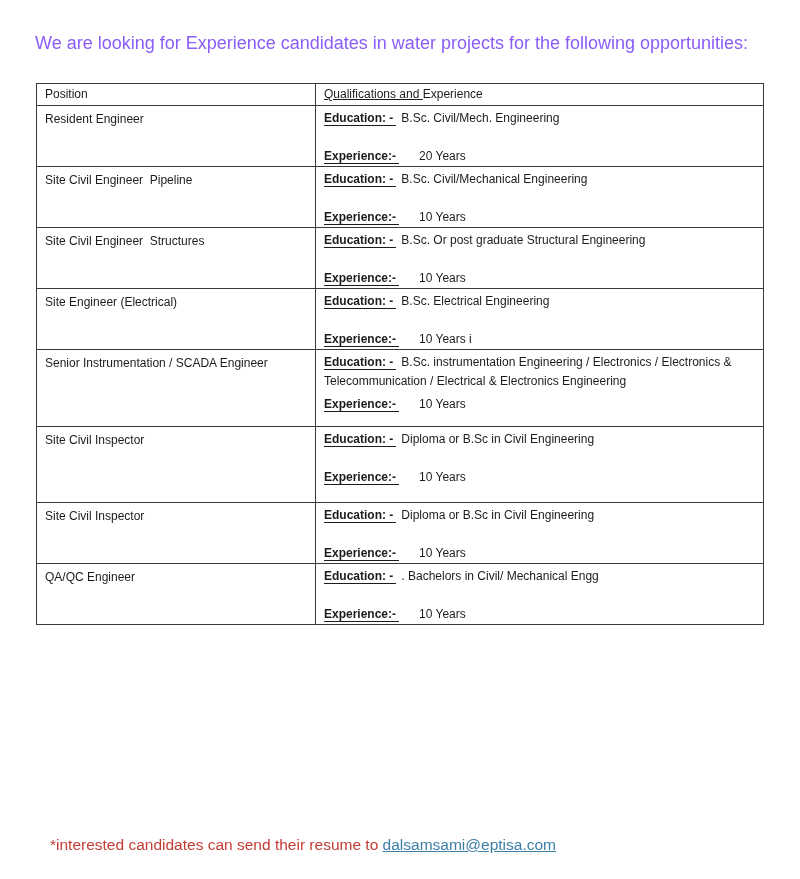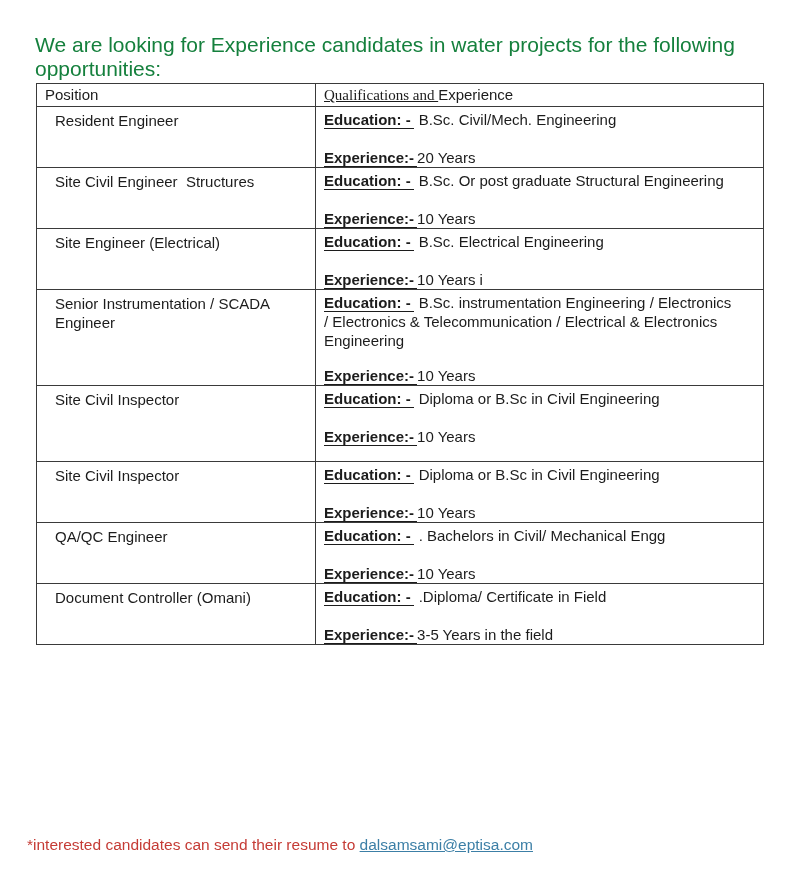--- a/index.html
+++ b/index.html
@@ -3,49 +3,49 @@
 <meta charset="utf-8">
 <style>
   * { margin:0; padding:0; box-sizing:border-box; }
   html, body { background:#ffffff; }
   body {
     width:800px; height:879px; position:relative; overflow:hidden;
     font-family:"Liberation Sans", sans-serif; color:#1c1c1c;
   }
   .heading {
     position:absolute; left:35px; top:33px; width:740px;
-    font-size:21px; color:#15803d; font-weight:400;
+    font-size:18px; color:#8b5cf6; font-weight:400;
   }
   table.doc-table {
     position:absolute; left:36px; top:83px; width:727px;
     border-collapse:collapse; table-layout:fixed;
     border:1.5px solid #333333;
   }
   .doc-table td {
     border:1px solid #3a3a3a; vertical-align:top;
-    font-size:15px; line-height:19px;
+    font-size:12px; line-height:19px;
   }
   .doc-table thead td { height:21px; padding:1px 8px; }
-  .pos-cell { padding:4px 18px; font-size:15px; }
+  .pos-cell { padding:4px 8px; font-size:15px; }
   .pos-text { white-space:pre-wrap; }
   .qual-cell { padding:3px 24px 0 8px; }
-  .u-part { text-decoration:underline;font-family:Liberation Serif, serif; }
+  .u-part { text-decoration:underline; }
   .lbl {
     font-weight:bold;
     border-bottom:1.4px solid #1c1c1c;
     padding-right:3px;
   }
   .edu-line { margin-bottom:19px; }
-  .row-scada .edu-line { margin-bottom:16px; }
+  .row-scada .edu-line { margin-bottom:4px; }
   .edu-text { margin-left:5px; }
-  .exp-val { margin-left:0; }
+  .exp-val { margin-left:20px; }
   tr.h57 { height:57px; } tr.h58 { height:58px; }
   tr.h77 { height:77px; } tr.h76 { height:76px; } tr.h59 { height:59px; }
   .footer {
-    position:absolute; left:27px; top:836px; width:740px;
+    position:absolute; left:50px; top:836px; width:740px;
     font-size:15.5px; color:#c53b35;
   }
   .footer a { color:#3c7fa6; text-decoration:underline; cursor:pointer; }
 </style>
 </head>
 <body>
 
 <div class="heading">We are looking for Experience candidates in water projects for the following opportunities:</div>
 
 <table class="doc-table">
@@ -58,20 +58,27 @@
       <td><span>Position</span></td>
       <td><span class="u-part">Qualifications and </span><span>Experience</span></td>
     </tr>
   </thead>
   <tbody>
     <tr class="h57">
       <td class="pos-cell"><span class="pos-text">Resident Engineer</span></td>
       <td class="qual-cell">
         <div class="edu-line"><span class="lbl">Education: -</span><span class="edu-text">B.Sc. Civil/Mech. Engineering</span></div>
         <div class="exp-line"><span class="lbl">Experience:-</span><span class="exp-val">20 Years</span></div>
+      </td>
+    </tr>
+    <tr class="h57">
+      <td class="pos-cell"><span class="pos-text">Site Civil Engineer  Pipeline</span></td>
+      <td class="qual-cell">
+        <div class="edu-line"><span class="lbl">Education: -</span><span class="edu-text">B.Sc. Civil/Mechanical Engineering</span></div>
+        <div class="exp-line"><span class="lbl">Experience:-</span><span class="exp-val">10 Years</span></div>
       </td>
     </tr>
     <tr class="h58">
       <td class="pos-cell"><span class="pos-text">Site Civil Engineer  Structures</span></td>
       <td class="qual-cell">
         <div class="edu-line"><span class="lbl">Education: -</span><span class="edu-text">B.Sc. Or post graduate Structural Engineering</span></div>
         <div class="exp-line"><span class="lbl">Experience:-</span><span class="exp-val">10 Years</span></div>
       </td>
     </tr>
     <tr class="h58">
@@ -102,23 +109,16 @@
         <div class="exp-line"><span class="lbl">Experience:-</span><span class="exp-val">10 Years</span></div>
       </td>
     </tr>
     <tr class="h58">
       <td class="pos-cell"><span class="pos-text">QA/QC Engineer</span></td>
       <td class="qual-cell">
         <div class="edu-line"><span class="lbl">Education: -</span><span class="edu-text">. Bachelors in Civil/ Mechanical Engg</span></div>
         <div class="exp-line"><span class="lbl">Experience:-</span><span class="exp-val">10 Years</span></div>
       </td>
     </tr>
-    <tr class="h58">
-      <td class="pos-cell"><span class="pos-text">Document Controller (Omani)</span></td>
-      <td class="qual-cell">
-        <div class="edu-line"><span class="lbl">Education: -</span><span class="edu-text">.Diploma/ Certificate in Field</span></div>
-        <div class="exp-line"><span class="lbl">Experience:-</span><span class="exp-val">3-5 Years in the field</span></div>
-      </td>
-    </tr>
   </tbody>
 </table>
 
 <div class="footer"><span>*interested candidates can send their resume to </span><a>dalsamsami@eptisa.com</a></div>
 
 </body></html>

